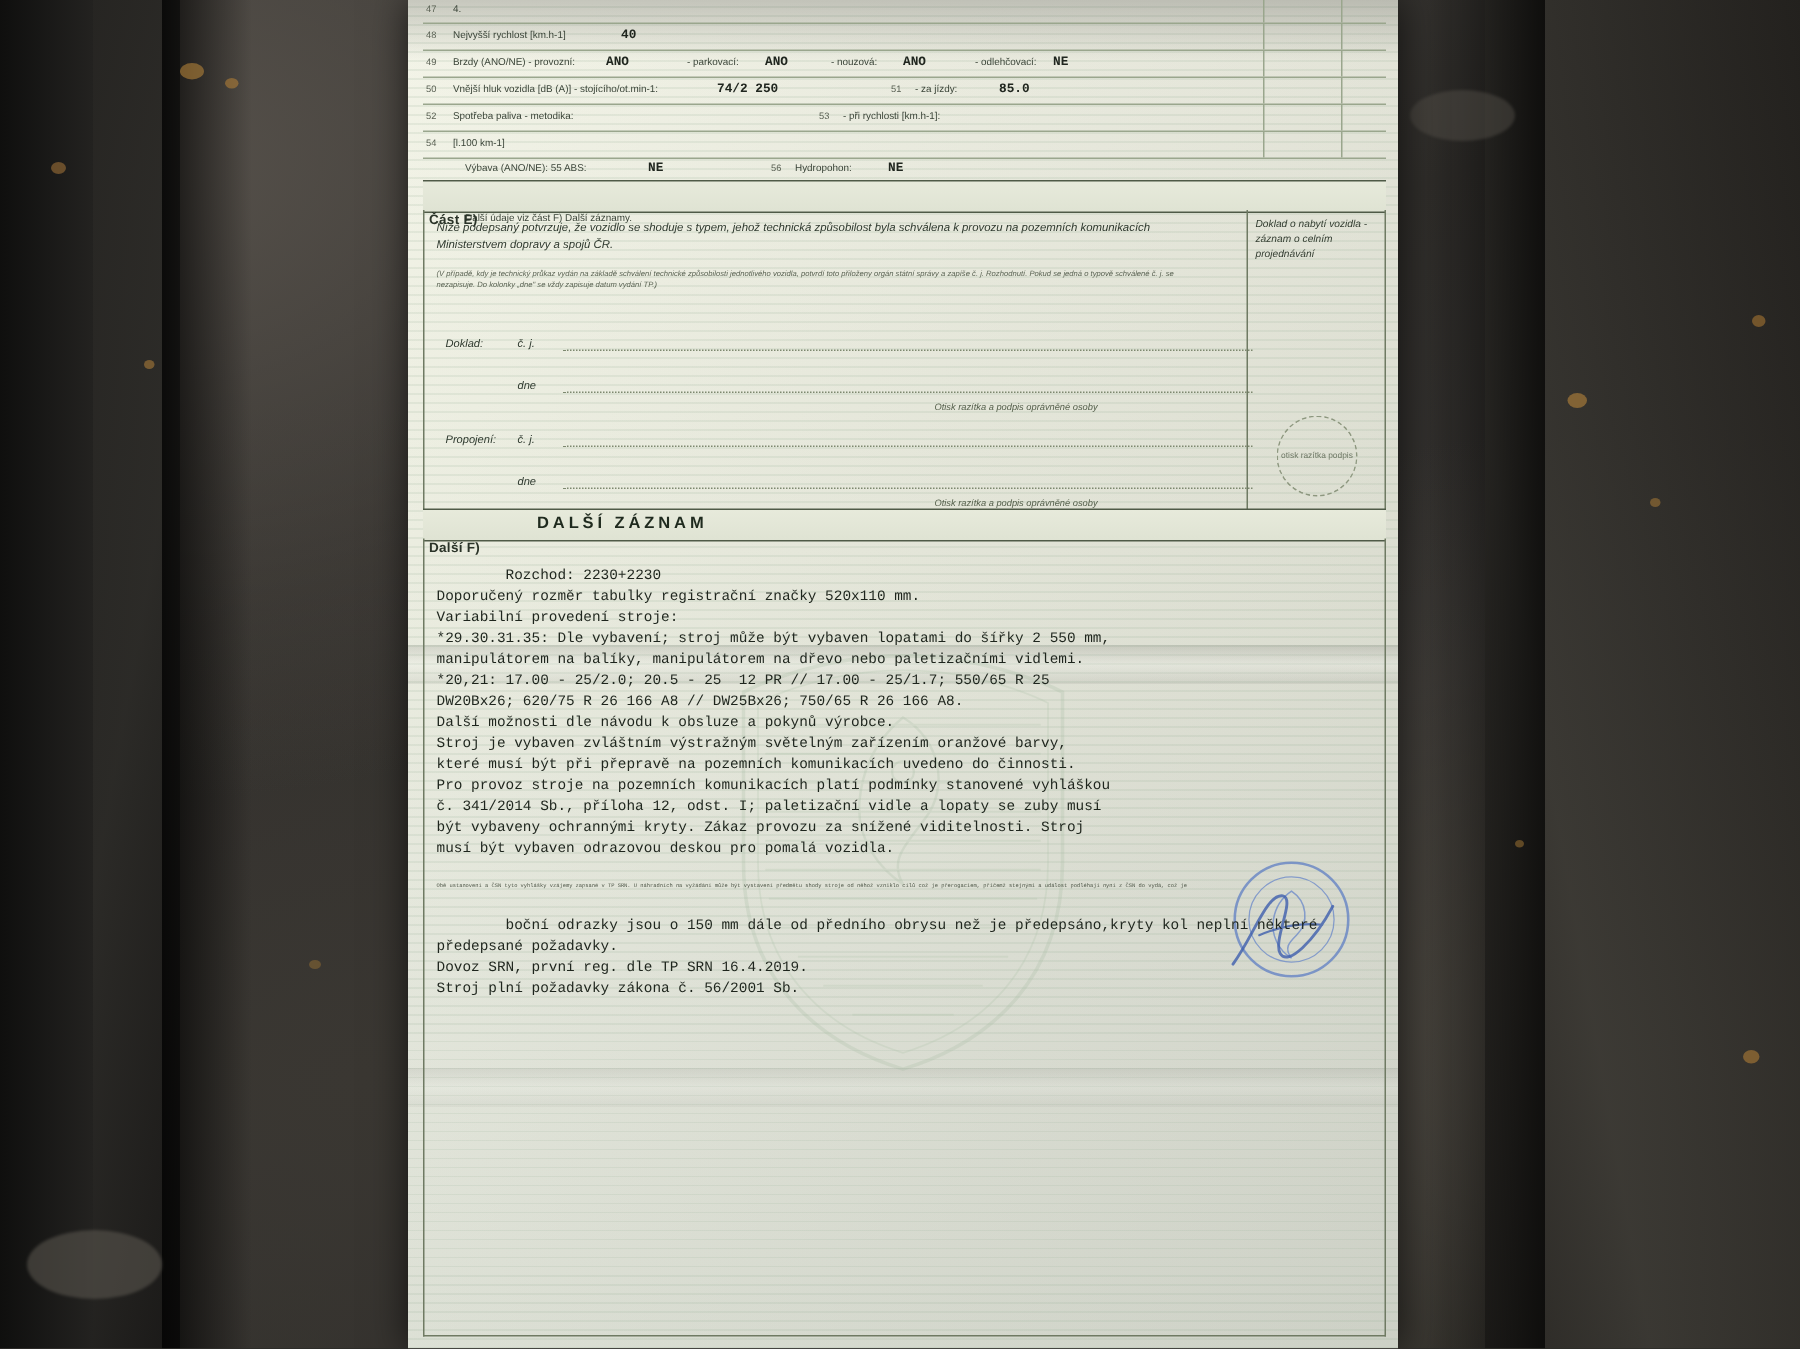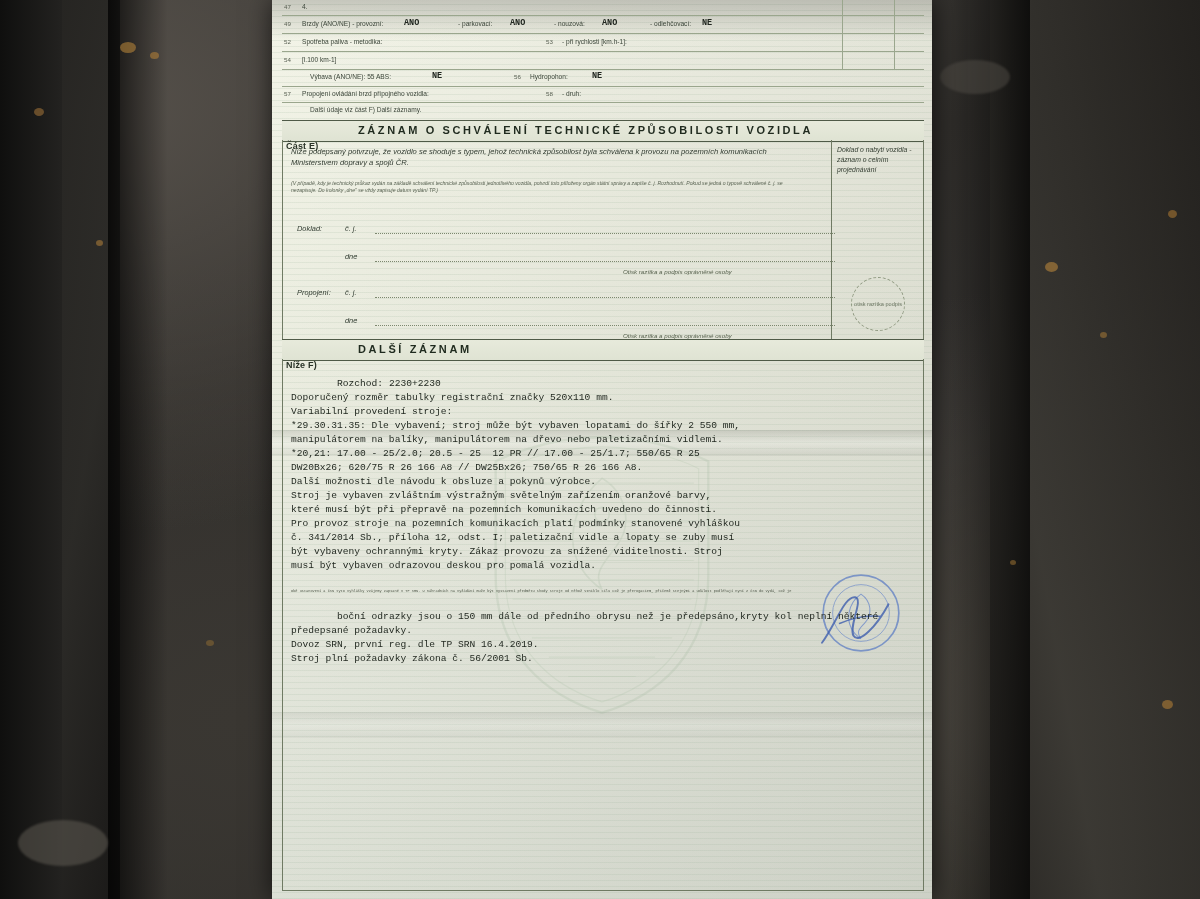--- a/index.html
+++ b/index.html
@@ -174,35 +174,52 @@
     </svg>
 
     <div class="topgrid">
       <div class="row" style="height:13px">
         <span class="num" style="position:absolute;left:2px;top:3px">47</span>
         <span class="lbl" style="position:absolute;left:20px;top:3px">4.</span>
         <div class="vline" style="left:560px"></div>
         <div class="vline" style="left:612px"></div>
       </div>
 
+      <div class="row" style="height:15px">
+        <span class="num" style="position:absolute;left:2px;top:4px">48</span>
+        <span class="lbl" style="position:absolute;left:20px;top:4px">Nejvyšší rychlost [km.h-1]</span>
+        <span class="valb" style="position:absolute;left:132px;top:2px">40</span>
+        <div class="vline" style="left:560px"></div>
+        <div class="vline" style="left:612px"></div>
+      </div>
 
       <div class="row" style="height:15px">
         <span class="num" style="position:absolute;left:2px;top:4px">49</span>
         <span class="lbl" style="position:absolute;left:20px;top:4px">Brzdy (ANO/NE) - provozní:</span>
         <span class="valb" style="position:absolute;left:122px;top:2px">ANO</span>
         <span class="lbl" style="position:absolute;left:176px;top:4px">- parkovací:</span>
         <span class="valb" style="position:absolute;left:228px;top:2px">ANO</span>
         <span class="lbl" style="position:absolute;left:272px;top:4px">- nouzová:</span>
         <span class="valb" style="position:absolute;left:320px;top:2px">ANO</span>
         <span class="lbl" style="position:absolute;left:368px;top:4px">- odlehčovací:</span>
         <span class="valb" style="position:absolute;left:420px;top:2px">NE</span>
         <div class="vline" style="left:560px"></div>
         <div class="vline" style="left:612px"></div>
       </div>
 
+      <div class="row" style="height:15px">
+        <span class="num" style="position:absolute;left:2px;top:4px">50</span>
+        <span class="lbl" style="position:absolute;left:20px;top:4px">Vnější hluk vozidla [dB (A)] - stojícího/ot.min-1:</span>
+        <span class="valb" style="position:absolute;left:196px;top:2px">74/2 250</span>
+        <span class="num" style="position:absolute;left:312px;top:4px">51</span>
+        <span class="lbl" style="position:absolute;left:328px;top:4px">- za jízdy:</span>
+        <span class="valb" style="position:absolute;left:384px;top:2px">85.0</span>
+        <div class="vline" style="left:560px"></div>
+        <div class="vline" style="left:612px"></div>
+      </div>
 
       <div class="row" style="height:15px">
         <span class="num" style="position:absolute;left:2px;top:4px">52</span>
         <span class="lbl" style="position:absolute;left:20px;top:4px">Spotřeba paliva - metodika:</span>
         <span class="num" style="position:absolute;left:264px;top:4px">53</span>
         <span class="lbl" style="position:absolute;left:280px;top:4px">- při rychlosti [km.h-1]:</span>
         <div class="vline" style="left:560px"></div>
         <div class="vline" style="left:612px"></div>
       </div>
 
@@ -228,21 +245,20 @@
         <span class="lbl" style="position:absolute;left:280px;top:3px">- druh:</span>
       </div>
 
       <div class="row" style="height:13px;border-bottom:none">
         <span class="lbl" style="position:absolute;left:28px;top:3px">Další údaje viz část F) Další záznamy.</span>
       </div>
     </div>
 
     <div class="sec-head" style="top:120px">
       <span class="part">Část E)</span>
-      <span class="title">ZÁZNAM O SCHVÁLENÍ TECHNICKÉ ZPŮSOBILOSTI VOZIDLA</span>
     </div>
 
     <div id="partE">
       <div class="decl">Níže podepsaný potvrzuje, že vozidlo se shoduje s typem, jehož technická způsobilost byla schválena k provozu na pozemních komunikacích Ministerstvem dopravy a spojů ČR.</div>
       <div class="fineprint">(V případě, kdy je technický průkaz vydán na základě schválení technické způsobilosti jednotlivého vozidla, potvrdí toto přiloženy orgán státní správy a zapíše č. j. Rozhodnutí. Pokud se jedná o typově schválené č. j. se nezapisuje. Do kolonky „dne" se vždy zapisuje datum vydání TP.)</div>
 
       <span class="fld" style="left:14px;top:84px">Doklad:</span>
       <span class="fld" style="left:62px;top:84px">č. j. </span>
       <span class="dots" style="position:absolute;left:92px;top:92px;width:460px;height:1px"></span>
 
@@ -258,21 +274,21 @@
       <span class="dots" style="position:absolute;left:92px;top:184px;width:460px;height:1px"></span>
       <span class="sigcap" style="left:340px;top:192px">Otisk razítka a podpis oprávněné osoby</span>
 
       <div class="rightbox">
         <div class="rt">Doklad o nabytí vozidla - záznam o celním projednávání</div>
         <div class="stamp-circle">otisk razítka podpis</div>
       </div>
     </div>
 
     <div class="sec-head" style="top:339px">
-      <span class="part">Níže F)</span>
+      <span class="part">Další F)</span>
       <span class="title">DALŠÍ ZÁZNAM</span>
     </div>
 
     <div id="partF">
       <div class="ftext">
         <span>Rozchod: 2230+2230
 Doporučený rozměr tabulky registrační značky 520x110 mm.
 Variabilní provedení stroje:
 *29.30.31.35: Dle vybavení; stroj může být vybaven lopatami do šířky 2 550 mm,
 manipulátorem na balíky, manipulátorem na dřevo nebo paletizačními vidlemi.

